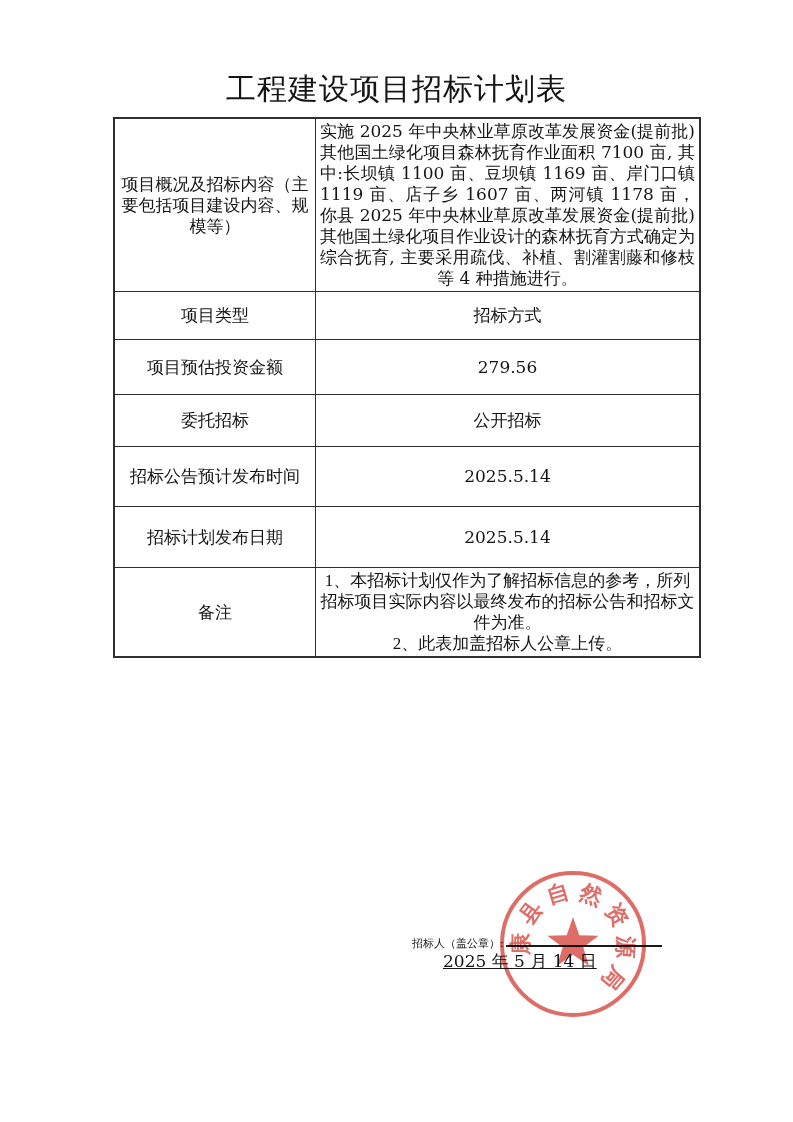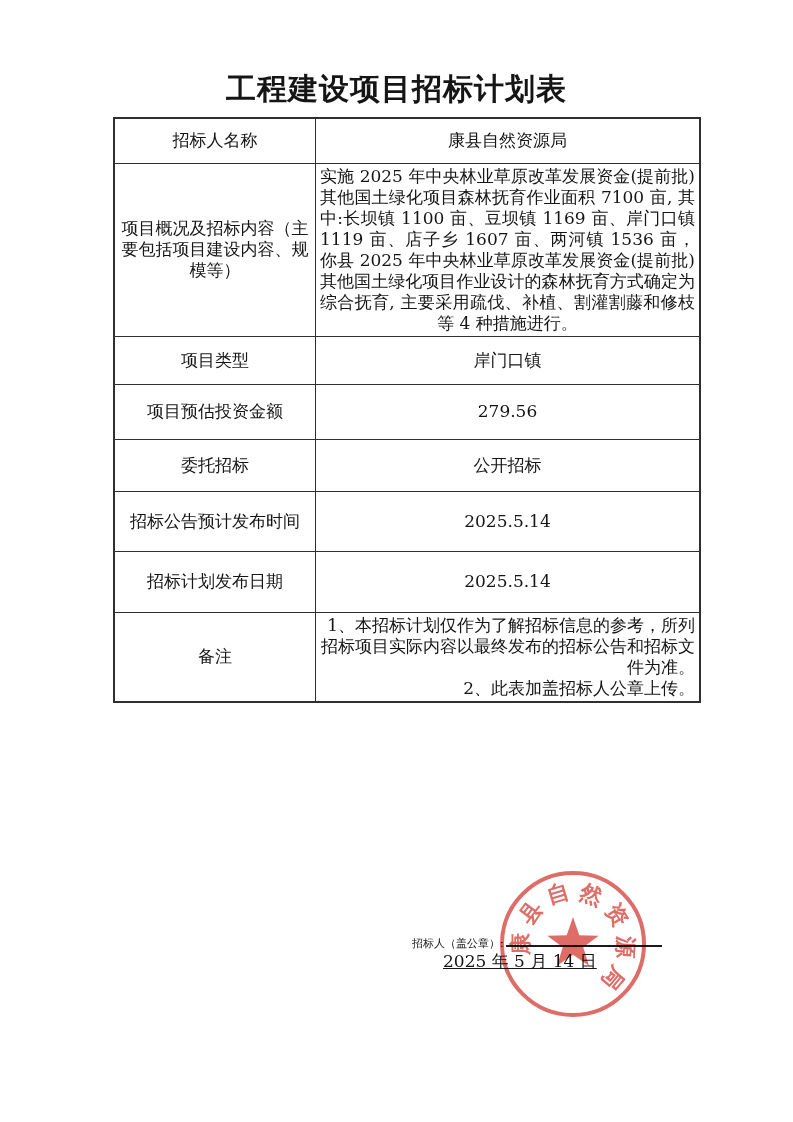--- a/index.html
+++ b/index.html
@@ -7,38 +7,38 @@
     position:relative;
     width:793px;height:1122px;
     background:#ffffff;
     color:#151515;
     font-family:"DejaVu Serif","Liberation Serif",serif;
     overflow:hidden;
   }
   .doc-title{
     position:absolute;left:113px;top:72px;width:567px;
     margin:0;text-align:center;
-    font-size:30px;line-height:34px;font-weight:bold;letter-spacing:1px;
+    font-size:30px;line-height:34px;font-weight:normal;letter-spacing:1px;
   }
   table.plan{
     position:absolute;left:113px;top:117px;width:567px;
     border-collapse:collapse;table-layout:fixed;
     border:2px solid #2f2f2f;
   }
   table.plan td{
     border:1px solid #2f2f2f;
     vertical-align:middle;
     font-size:17px;line-height:21px;
     padding:2px 4px;
     overflow:hidden;
   }
   td.lbl{width:192px;text-align:center;}
   td.val{width:375px;text-align:center;}
   td.jv{text-align:justify;text-align-last:center;}
-  td.remark{text-align:right;white-space:pre-line;padding:4px 8px;}
+  td.remark{text-align:center;white-space:pre-line;padding:4px 8px;font-family:Liberation Serif, serif;}
   .sig{
     position:absolute;left:412px;top:929px;
     font-size:11px;line-height:22px;white-space:nowrap;
   }
   .sig-line{
     display:inline-block;width:156px;height:16px;
     border-bottom:2px solid #1a1a1a;margin-left:2px;
   }
   .date{
     position:absolute;left:443px;top:951px;
@@ -56,31 +56,27 @@
 </style>
 </head>
 <body>
 
 <div class="page">
 
   <h1 class="doc-title">工程建设项目招标计划表</h1>
 
   <table class="plan">
     <tbody>
-      <tr style="height:45px">
-        <td class="lbl">招标人名称</td>
-        <td class="val">康县自然资源局</td>
-      </tr>
       <tr style="height:150px">
         <td class="lbl">项目概况及招标内容（主要包括项目建设内容、规模等）</td>
-        <td class="val jv">实施 2025 年中央林业草原改革发展资金(提前批)其他国土绿化项目森林抚育作业面积 7100 亩, 其中:长坝镇 1100 亩、豆坝镇 1169 亩、岸门口镇 1119 亩、店子乡 1607 亩、两河镇 1536 亩，你县 2025 年中央林业草原改革发展资金(提前批)其他国土绿化项目作业设计的森林抚育方式确定为综合抚育, 主要采用疏伐、补植、割灌割藤和修枝等 4 种措施进行。</td>
+        <td class="val jv">实施 2025 年中央林业草原改革发展资金(提前批)其他国土绿化项目森林抚育作业面积 7100 亩, 其中:长坝镇 1100 亩、豆坝镇 1169 亩、岸门口镇 1119 亩、店子乡 1607 亩、两河镇 1178 亩，你县 2025 年中央林业草原改革发展资金(提前批)其他国土绿化项目作业设计的森林抚育方式确定为综合抚育, 主要采用疏伐、补植、割灌割藤和修枝等 4 种措施进行。</td>
       </tr>
       <tr style="height:48px">
         <td class="lbl">项目类型</td>
-        <td class="val">岸门口镇</td>
+        <td class="val">招标方式</td>
       </tr>
       <tr style="height:55px">
         <td class="lbl">项目预估投资金额</td>
         <td class="val">279.56</td>
       </tr>
       <tr style="height:52px">
         <td class="lbl">委托招标</td>
         <td class="val">公开招标</td>
       </tr>
       <tr style="height:60px">

